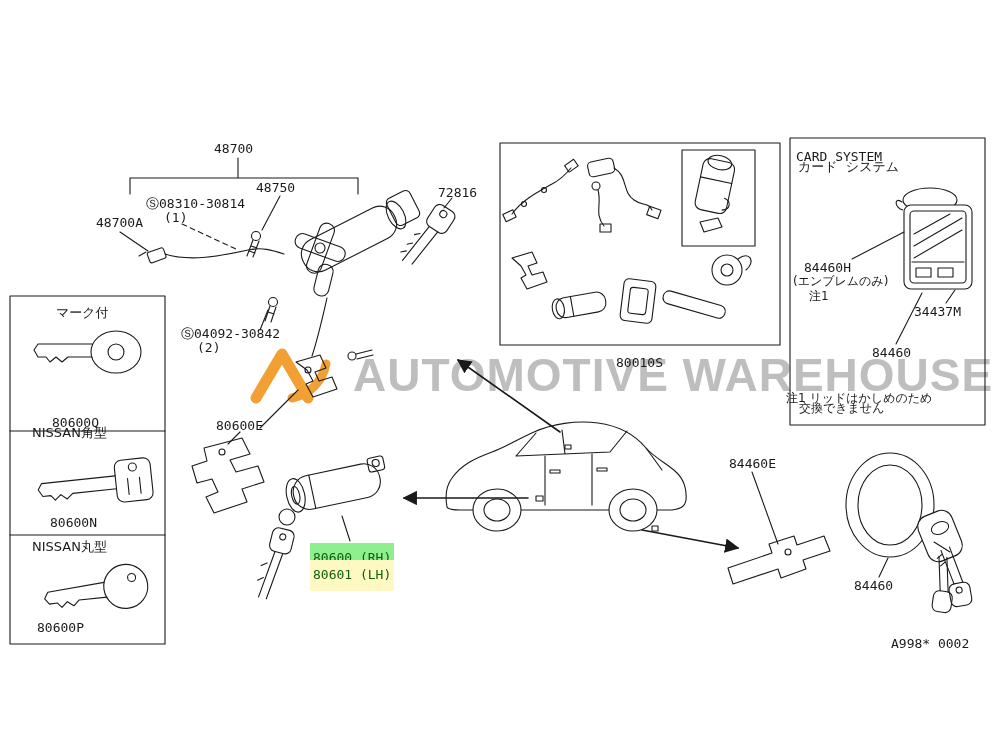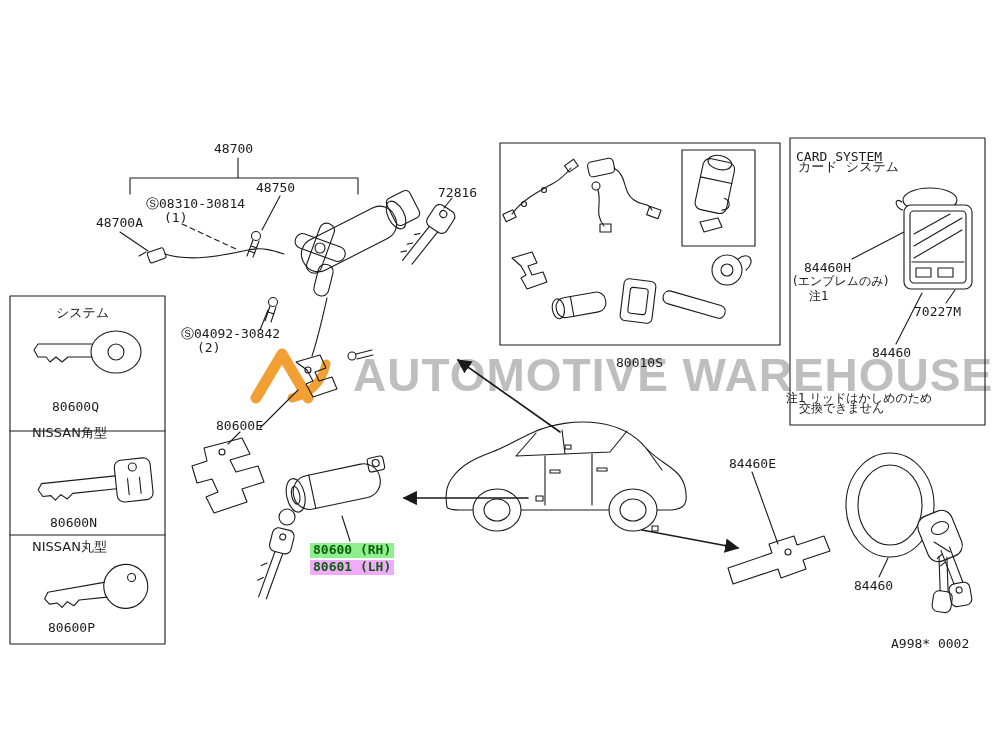--- a/index.html
+++ b/index.html
@@ -9,21 +9,21 @@
   .canvas { position:absolute; left:0; top:0; width:1000px; height:750px; background:#fff; }
   svg.art { position:absolute; left:0; top:0; z-index:2; }
   .wm { position:absolute; left:248px; top:346px; display:flex; align-items:center; gap:10px;
         z-index:1; }
   .wm-text { font-family:"Liberation Sans", sans-serif; font-weight:700; font-size:46px;
              letter-spacing:1px; white-space:nowrap; opacity:.55; }
   .lbl { position:absolute; z-index:3; font-size:13px; line-height:1.15; white-space:pre;
          color:#1a1a1a; font-family:"DejaVu Sans Mono","DejaVu Sans",monospace; }
   .jp  { font-family:"DejaVu Sans", sans-serif; }
   .small { font-size:12px; }
-  .hl { padding:0 3px; font-weight:bold; }
+  .hl { padding:8px 3px; font-weight:normal; }
 </style>
 </head>
 <body>
 
 <div class="canvas">
 
   <div class="wm">
     <svg width="95" height="58" viewBox="0 0 95 58">
       <path d="M8,52 L34,8 L60,52" fill="none" stroke-width="11" stroke-linecap="round" stroke-linejoin="round" stroke="#f2a033"></path>
       <path d="M44,52 C62,48 74,36 78,18" fill="none" stroke-width="9" stroke-linecap="round" stroke="#f2a033"></path>
@@ -231,39 +231,39 @@
 
   <span class="lbl" style="left:214px;top:142px">48700</span>
   <span class="lbl" style="left:256px;top:181px">48750</span>
   <span class="lbl" style="left:438px;top:186px">72816</span>
   <span class="lbl" style="left:146px;top:197px">Ⓢ08310-30814</span>
   <span class="lbl" style="left:164px;top:211px">(1)</span>
   <span class="lbl" style="left:96px;top:216px">48700A</span>
   <span class="lbl" style="left:181px;top:327px">Ⓢ04092-30842</span>
   <span class="lbl" style="left:197px;top:341px">(2)</span>
 
-  <span class="lbl jp" style="left:56px;top:306px">システム</span>
-  <span class="lbl" style="left:52px;top:400px">80600Q</span>
+  <span class="lbl jp" style="left:56px;top:306px">マーク付</span>
+  <span class="lbl" style="left:52px;top:416px">80600Q</span>
   <span class="lbl jp" style="left:32px;top:426px">NISSAN角型</span>
   <span class="lbl" style="left:50px;top:516px">80600N</span>
   <span class="lbl jp" style="left:32px;top:540px">NISSAN丸型</span>
-  <span class="lbl" style="left:48px;top:621px">80600P</span>
+  <span class="lbl" style="left:37px;top:621px">80600P</span>
 
   <span class="lbl" style="left:216px;top:419px">80600E</span>
   <span class="lbl hl" style="left: 310px; top: 543px; background: rgb(141, 239, 141); color: rgb(15, 92, 15);">80600 (RH)</span>
-  <span class="lbl hl" style="left: 310px; top: 560px; background: #f0abfc; color: rgb(15, 92, 15);">80601 (LH)</span>
+  <span class="lbl hl" style="left: 310px; top: 560px; background: #fef9c3; color: rgb(15, 92, 15);">80601 (LH)</span>
 
   <span class="lbl" style="left:616px;top:356px">80010S</span>
 
   <span class="lbl" style="left:796px;top:150px">CARD SYSTEM</span>
   <span class="lbl jp" style="left:798px;top:160px">カード  システム</span>
   <span class="lbl" style="left:804px;top:261px">84460H</span>
   <span class="lbl jp small" style="left:793px;top:275px">(エンブレムのみ)</span>
   <span class="lbl jp small" style="left:809px;top:290px">注1</span>
-  <span class="lbl" style="left:914px;top:305px">70227M</span>
+  <span class="lbl" style="left:914px;top:305px">34437M</span>
   <span class="lbl" style="left:872px;top:346px">84460</span>
   <span class="lbl jp small" style="left:786px;top:392px">注1 リッドはかしめのため</span>
   <span class="lbl jp small" style="left:799px;top:402px">交換できません</span>
 
   <span class="lbl" style="left:729px;top:457px">84460E</span>
   <span class="lbl" style="left:854px;top:579px">84460</span>
 
   <span class="lbl" style="left:891px;top:637px">A998* 0002</span>
 
 </div>

